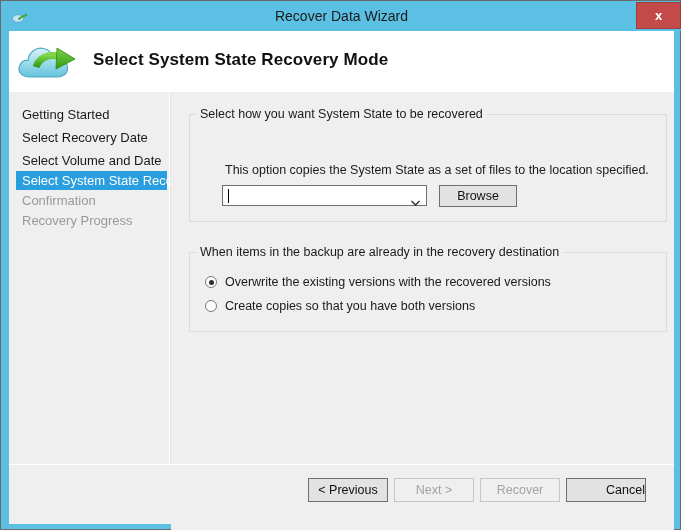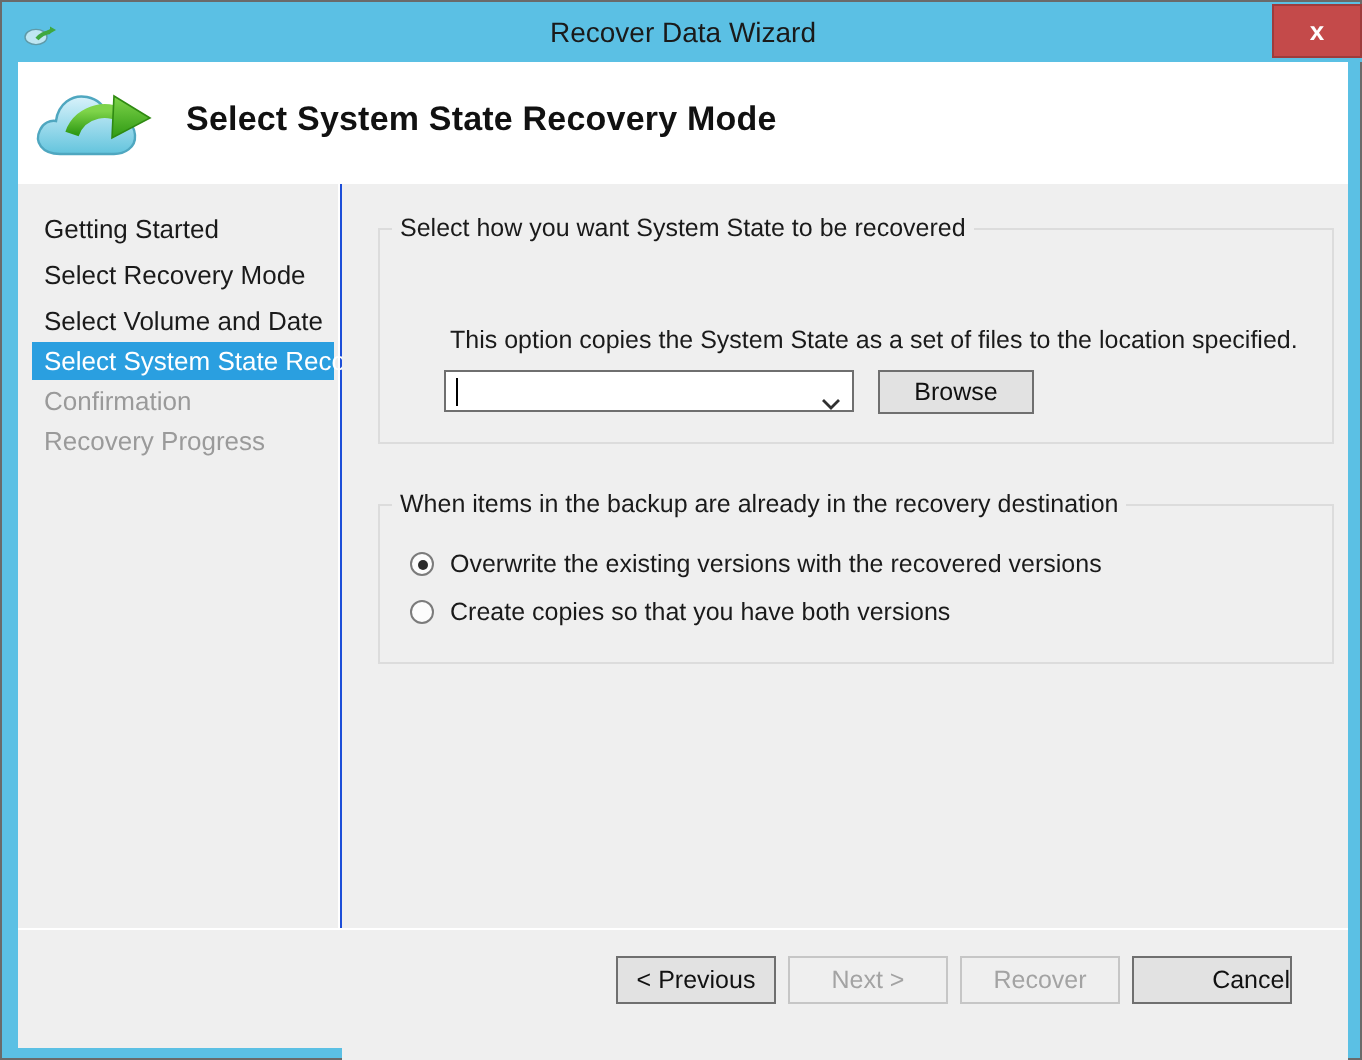--- a/index.html
+++ b/index.html
@@ -92,21 +92,21 @@
     color: #111111;
     letter-spacing: 0.1px;
   }
 
   
   #body-area {
     position: absolute;
     left: 7px; top: 90px;
     width: 665px;
     height: 432px;
-    background: #1d4ed8;
+    background: #e5e5e5;
   }
   #sidebar {
     position: absolute;
     left: 0; top: 0;
     width: 161px;
     height: 432px;
     background: #efefef;
     border-right: 1px solid #ffffff;
     box-sizing: border-box;
   }
@@ -296,21 +296,21 @@
           <path d="M41 9 L59 20 L40 30 Z" fill="url(#arrg)" stroke="#2f8a12" stroke-width="0.8"></path>
         </svg>
       </div>
       <div id="header-title">Select System State Recovery Mode</div>
     </div>
 
     <div id="body-area">
 
       <div id="sidebar">
         <div class="nav-item" style="top:13px;">Getting Started</div>
-        <div class="nav-item" style="top:36px;">Select Recovery Mode</div>
+        <div class="nav-item" style="top:36px;">Select Recovery Date</div>
         <div class="nav-item" style="top:59px;">Select Volume and Date</div>
         <div class="nav-item active" style="top:79px;">Select System State Reco...</div>
         <div class="nav-item disabled" style="top:99px;">Confirmation</div>
         <div class="nav-item disabled" style="top:119px;">Recovery Progress</div>
       </div>
 
       <div id="content">
 
         <div class="groupbox" style="left:18px; top:22px; width:478px; height:108px;">
           <div class="group-legend">Select how you want System State to be recovered</div>

